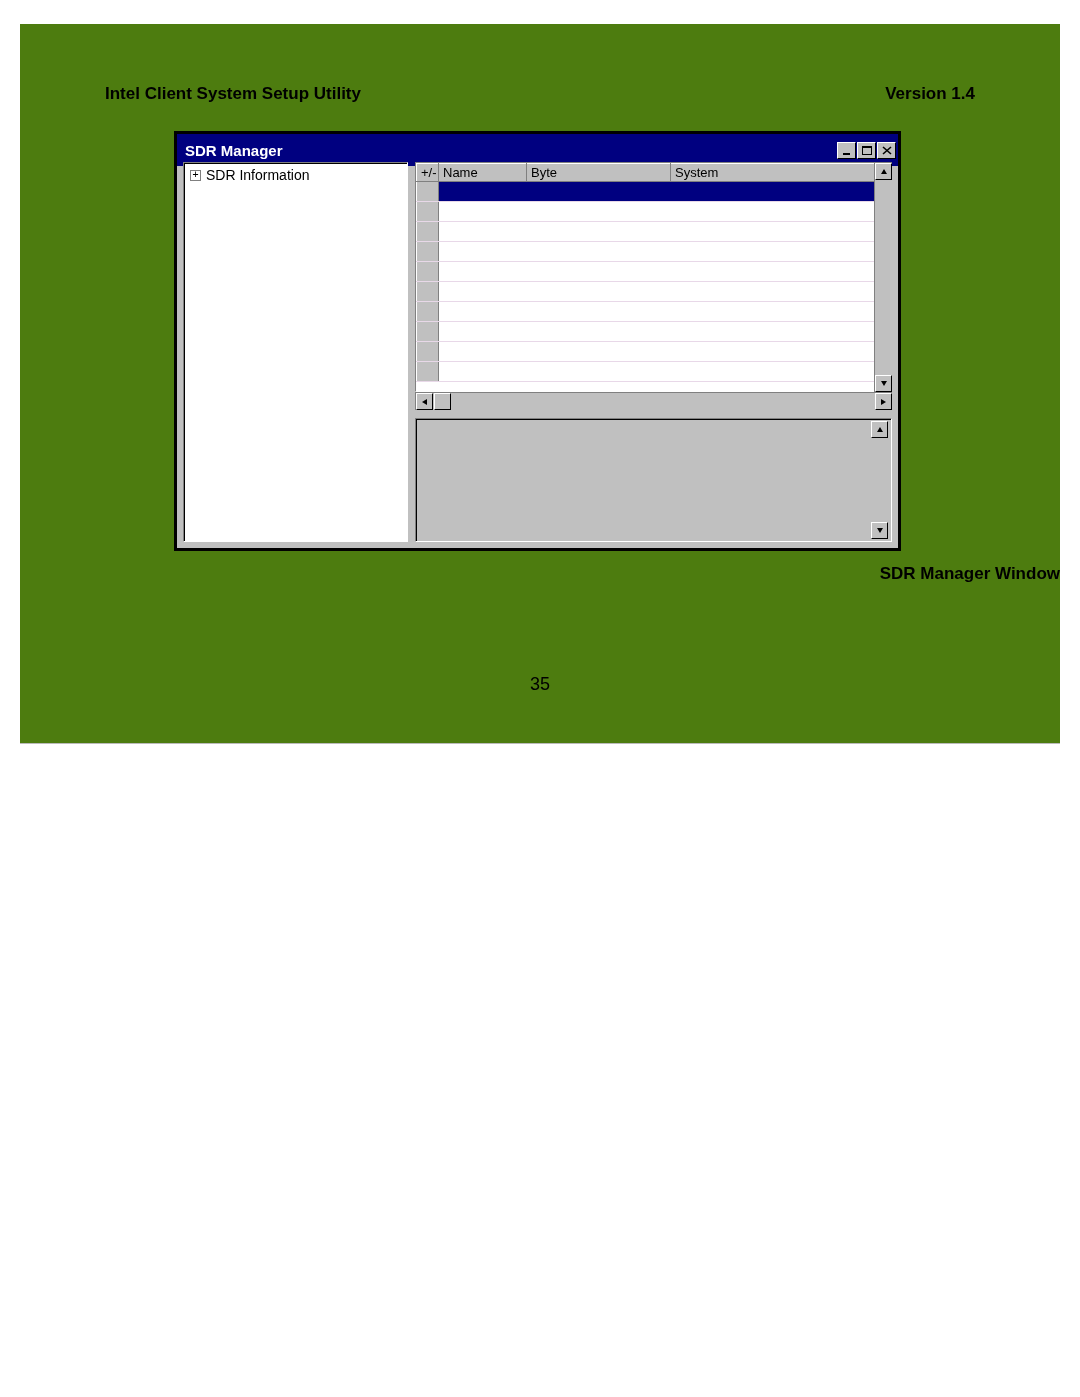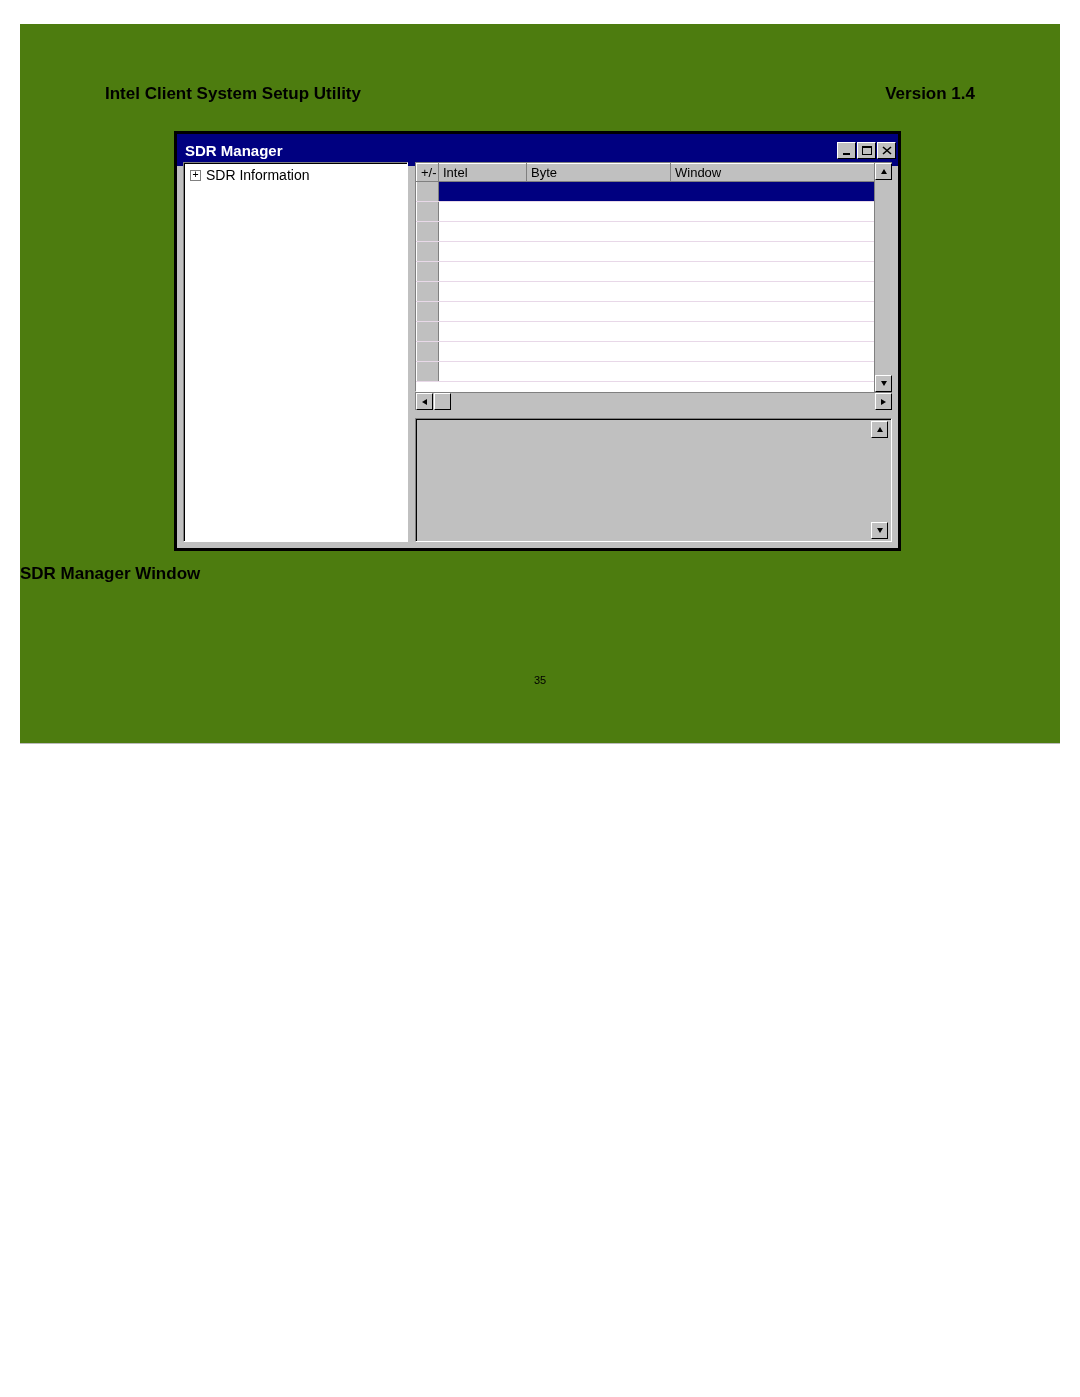--- a/index.html
+++ b/index.html
@@ -157,29 +157,29 @@
     box-shadow: inset 1px 1px 0 #000;
   }
   .detail .vscroll2 {
     position:absolute; right:2px; top:2px; bottom:2px; width:18px;
   }
   .detail .sbtn.up   { top:0; left:0; }
   .detail .sbtn.down { bottom:0; left:0; }
   .caption {
     position:absolute;
     left:0; right:0; top:540px;
-    text-align:left;
+    text-align:right;
     font-weight:bold;
     font-size:17px;
   }
   .pagenum {
     position:absolute;
     left:0; right:0; top:650px;
     text-align:center;
-    font-size:11px;
+    font-size:18px;
   }
 </style>
 </head>
 <body>
 
 <div class="page">
   <div class="doc-area">
 
     <div class="doc-header">
       <span>Intel Client System Setup Utility</span>
@@ -222,23 +222,23 @@
             <table class="data">
               <colgroup>
                 <col class="col-pm">
                   <col class="col-byte">
                   <col class="col-name">
                   <col class="col-val">
               </colgroup>
               <thead>
                 <tr>
                   <th>+/-</th>
-                  <th>Intel</th>
+                  <th>Name</th>
                   <th>Byte</th>
-                  <th>Window</th>
+                  <th>System</th>
                 </tr>
               </thead>
               <tbody id="grid-body">
                   <tr class="sel">
                     <td class="rowhdr"></td>
                     <td class="cell"></td>
                     <td class="cell"></td>
                     <td class="cell"></td>
                   </tr>
                   <tr>

